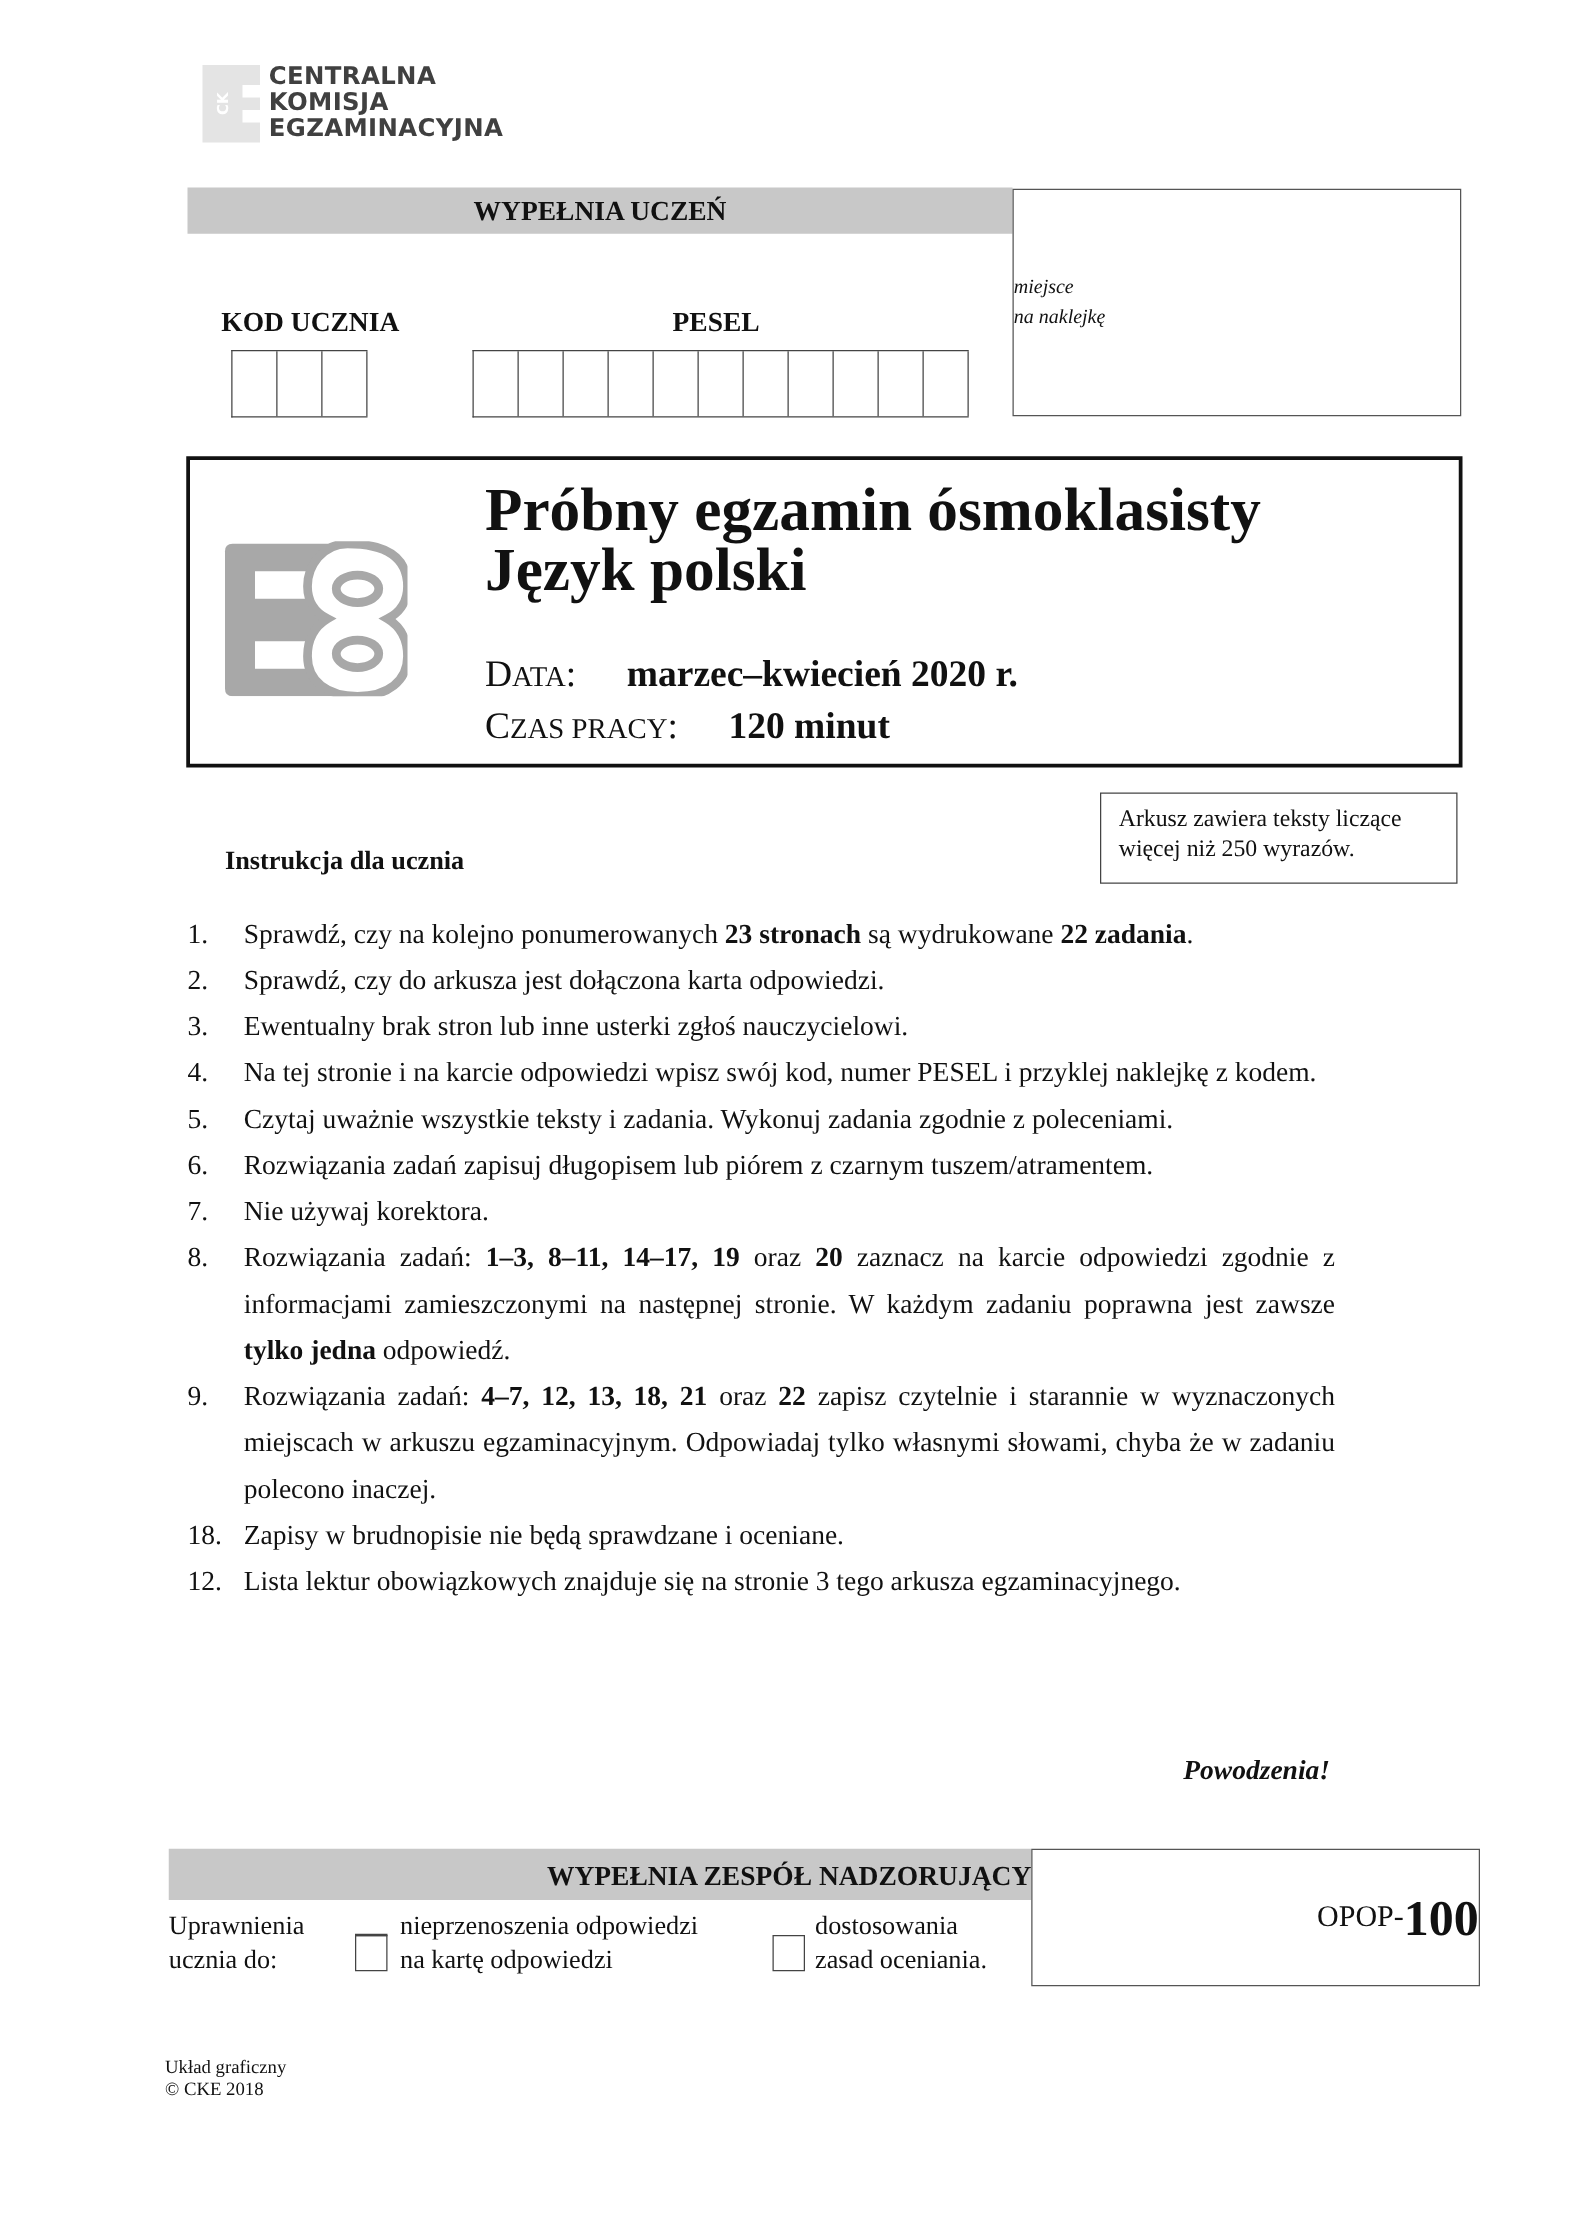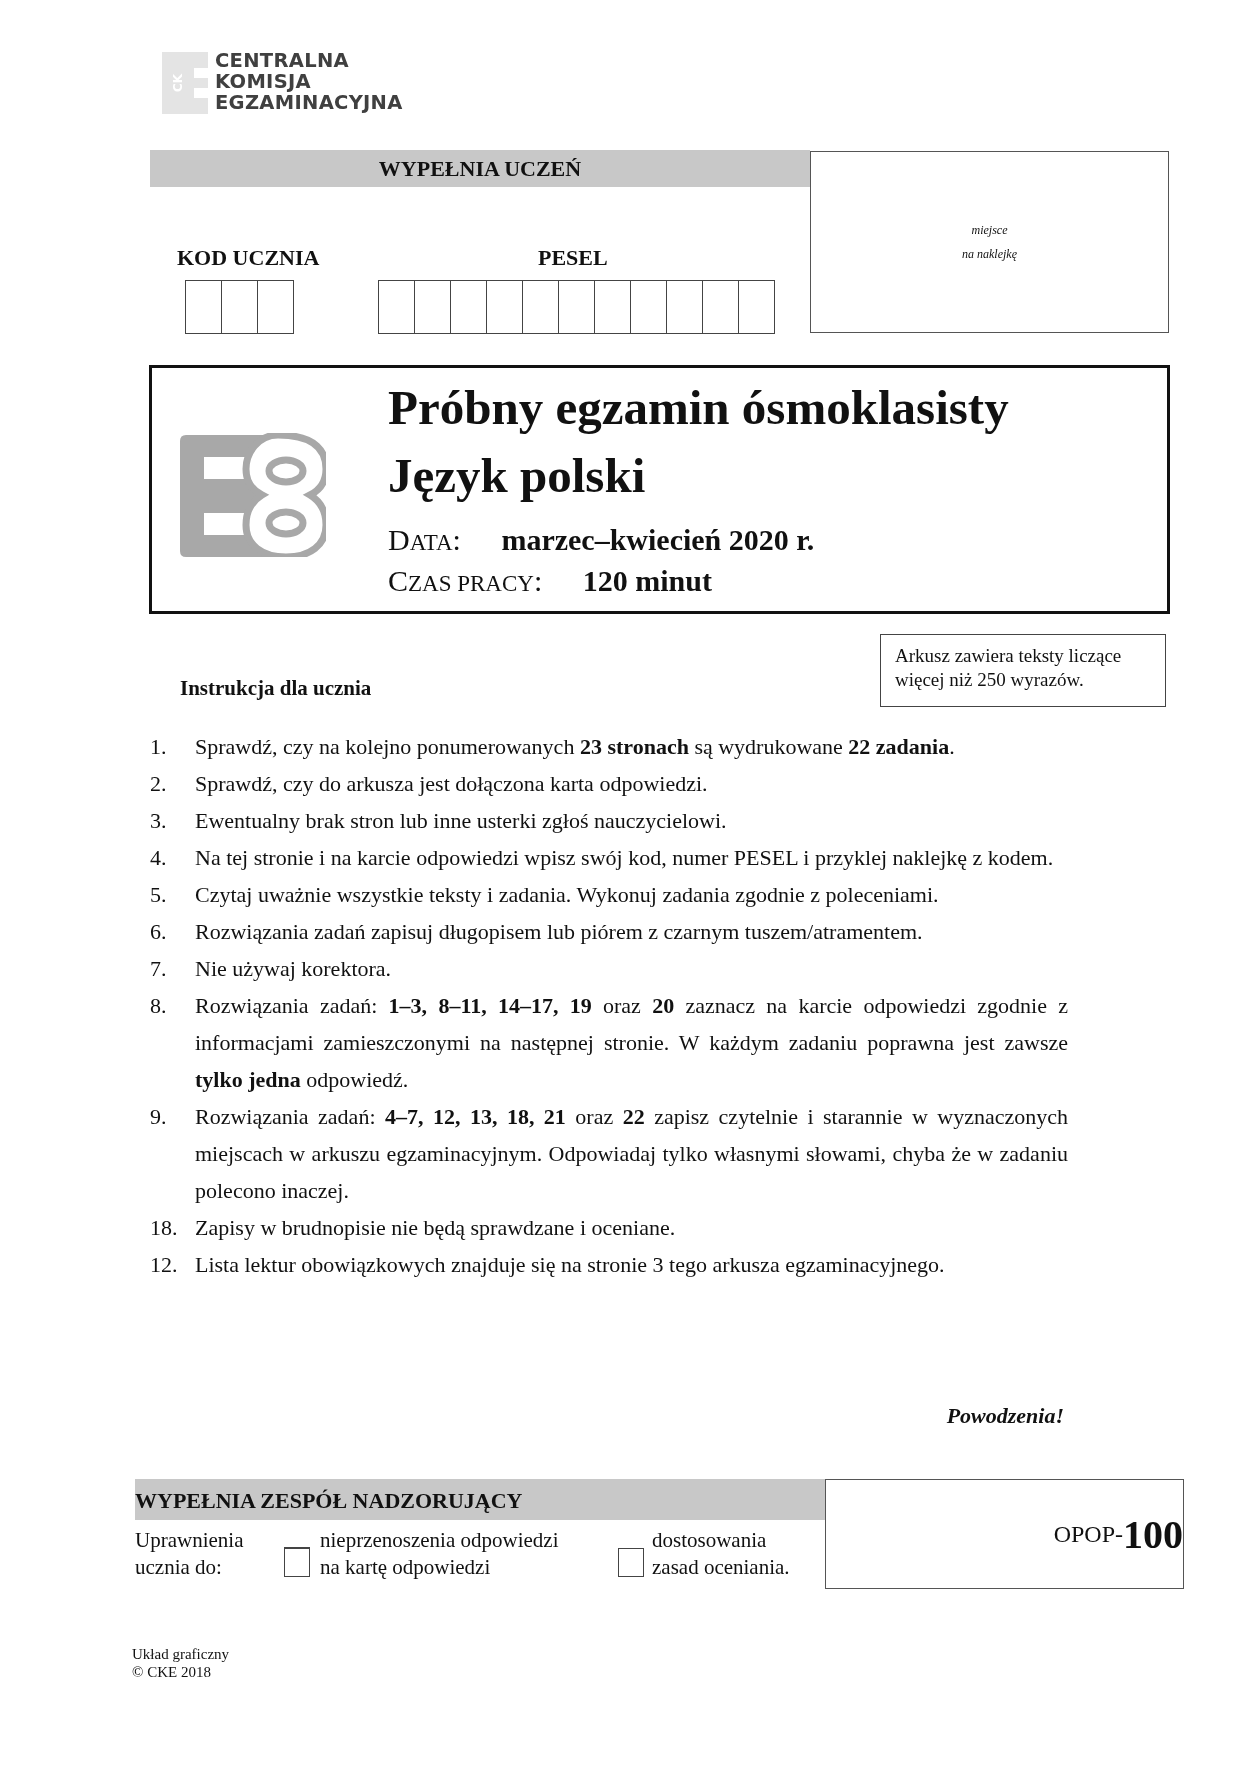--- a/index.html
+++ b/index.html
@@ -18,49 +18,49 @@
               font-size:19.5px; line-height:21px; color:#404040; letter-spacing:0.3px; }
   .cke-text div { white-space:nowrap; }
 
   
   .student-bar { left:150px; top:150px; width:660px; height:37px; background:#c8c8c8;
                  text-align:center; font-weight:bold; font-size:22px; line-height:37px; }
   .label-bold { font-weight:bold; font-size:22px; white-space:nowrap; }
   .cells { display:flex; border:1.5px solid #444; border-right:none; }
   .cells .cell { width:36px; height:52px; border-right:1.5px solid #444; box-sizing:border-box; }
   .sticker-box { left:810px; top:151px; width:359px; height:182px; border:1.5px solid #555;
-                 box-sizing:border-box; display:flex; flex-direction:column; align-items:center;
-                 justify-content:center; font-style:italic; font-size:12px; line-height:24px; }
+                 box-sizing:border-box; display:flex; flex-direction:column; 
+                 justify-content:center; font-style:italic; font-size:16px; line-height:24px; }
 
   
   .title-box { left:149px; top:365px; width:1021px; height:249px; border:3px solid #111; box-sizing:border-box; }
   .e8 { position:absolute; left:26px; top:65px; width:148px; height:124px; }
   .title-1 { position:absolute; left:236px; top:8px; font-weight:bold; font-size:49px; line-height:64px; white-space:nowrap; }
-  .title-2 { position:absolute; left:236px; top:76px; font-weight:bold; font-size:49px; line-height:64px; white-space:nowrap; }
+  .title-2 { position:absolute; left:236px; top:56px; font-weight:bold; font-size:49px; line-height:64px; white-space:nowrap; }
   .meta { position:absolute; left:236px; font-size:30px; white-space:nowrap; }
   .meta .sc { font-size:30px; }
   .meta .sc small { font-size:23px; }
   .meta b { font-weight:bold;margin-left:33px; }
 
   
   .instr-title { left:180px; top:676px; font-weight:bold; font-size:21px; }
   .info-box { left:880px; top:634px; width:286px; height:73px; border:1.5px solid #444; box-sizing:border-box;
               font-size:19px; line-height:24px; padding:9px 0 0 14px; }
 
   .list { left:150px; top:728px; width:918px; font-size:22px; line-height:37px; }
   .item { display:flex; }
   .item .num { width:45px; flex:none; }
   .item .txt { flex:1; text-align:justify; }
   .item .txt b { font-weight:bold; }
 
   .good-luck { right:196px; top:1403px; font-weight:bold; font-style:italic; font-size:22px; }
 
   
   .sup-bar { left:135px; top:1479px; width:690px; height:41px; background:#c8c8c8;
-             text-align:left; font-weight:bold; font-size:22px; line-height:43px; }
+             text-align:right; font-weight:bold; font-size:22px; line-height:43px; }
   .sup-label { left:135px; top:1527px; font-size:21px; line-height:27px; }
   .check { width:26px; height:29px; border:1.5px solid #444; box-sizing:border-box; background:#fff; }
   .check-line { height:1.5px; background:#444; width:26px; }
   .sup-opt { font-size:21px; line-height:27px; white-space:nowrap; }
   .code-box { left:825px; top:1479px; width:359px; height:110px; border:1.5px solid #555; box-sizing:border-box;
               display:flex; align-items:center; justify-content:flex-end; font-size:24px; }
   .code-box b { font-size:40px; font-weight:bold; }
 
   .footer { left:132px; top:1645px; font-size:15px; line-height:18px; }
 </style>

